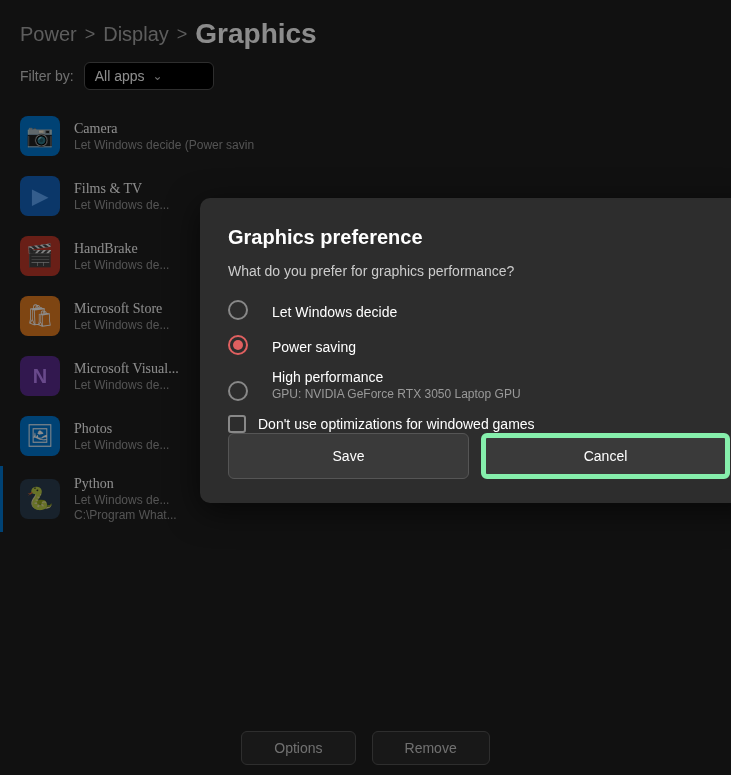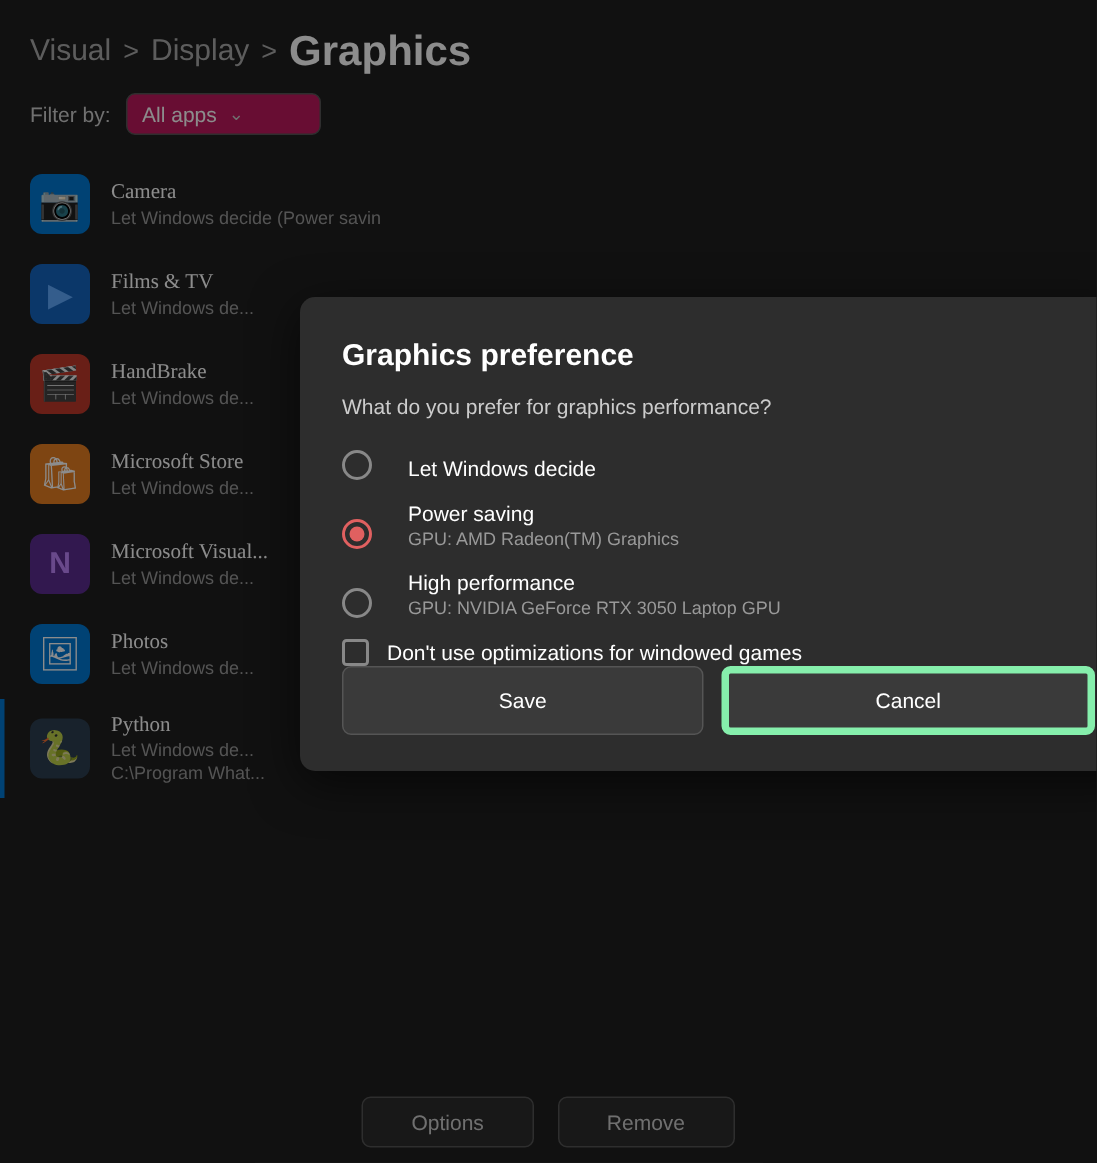--- a/index.html
+++ b/index.html
@@ -52,21 +52,21 @@
       padding: 0 20px 16px 20px;
       gap: 10px;
     }
 
     .filter-label {
       font-size: 14px;
       color: #cccccc;
     }
 
     .filter-dropdown {
-      background-color: #be185d;
+      background-color: #000000;
       border: 1px solid #555555;
       border-radius: 6px;
       color: #ffffff;
       font-size: 14px;
       padding: 5px 12px 5px 10px;
       display: flex;
       align-items: center;
       gap: 8px;
       cursor: pointer;
       min-width: 130px;
@@ -293,21 +293,21 @@
       color: #cccccc;
       font-size: 14px;
       padding: 8px 32px;
       cursor: pointer;
     }
   </style>
 </head>
 <body>
 
 <div class="breadcrumb">
-  <span class="breadcrumb-system">Visual</span>
+  <span class="breadcrumb-system">Power</span>
   <span class="breadcrumb-sep">&gt;</span>
   <span class="breadcrumb-display">Display</span>
   <span class="breadcrumb-sep">&gt;</span>
   <span class="breadcrumb-graphics">Graphics</span>
 </div>
 
 <div class="filter-row">
   <span class="filter-label">Filter by:</span>
   <div class="filter-dropdown">
     <span>All apps</span>
@@ -390,21 +390,20 @@
     <div class="radio-circle"></div>
     <div class="radio-label-group">
       <span class="radio-label">Let Windows decide</span>
     </div>
   </div>
 
   <div class="radio-option">
     <div class="radio-circle selected"></div>
     <div class="radio-label-group">
       <span class="radio-label">Power saving</span>
-      <span class="radio-sub">GPU: AMD Radeon(TM) Graphics</span>
     </div>
   </div>
 
   <div class="radio-option">
     <div class="radio-circle"></div>
     <div class="radio-label-group">
       <span class="radio-label">High performance</span>
       <span class="radio-sub">GPU: NVIDIA GeForce RTX 3050 Laptop GPU</span>
     </div>
   </div>

